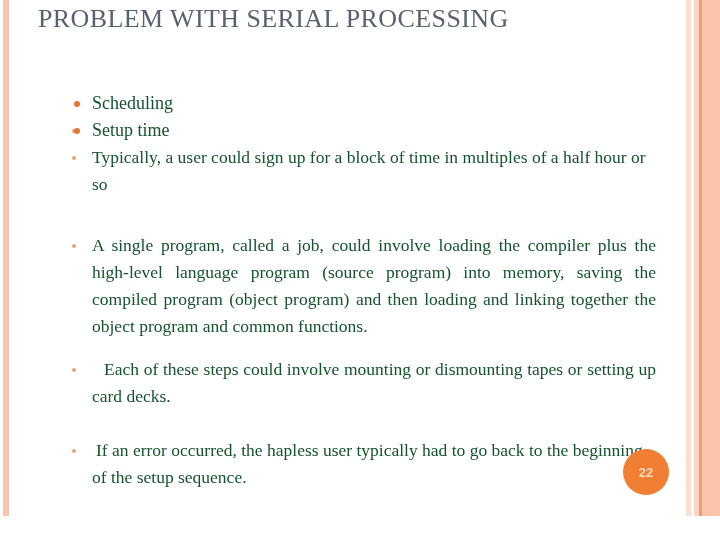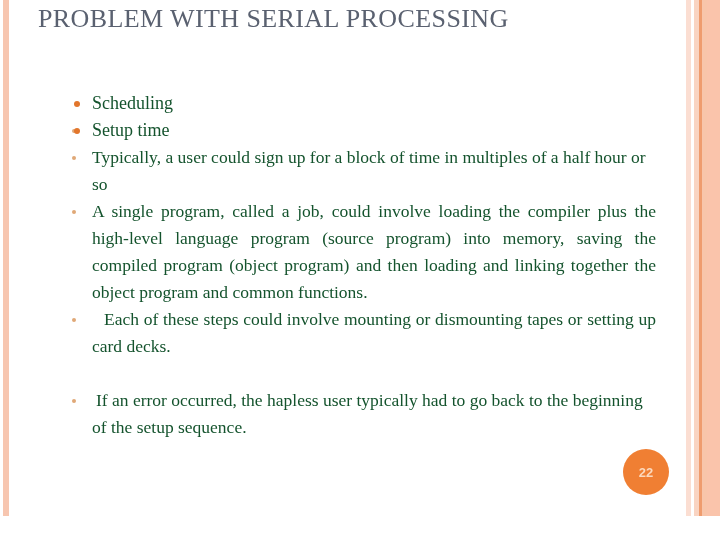--- a/index.html
+++ b/index.html
@@ -83,22 +83,22 @@
     background: #e2762c;
   }
   
   .lvl2 .dot {
     left: 8px;
     top: 12px;
     width: 4px;
     height: 4px;
     background: #e0a877;
   }
-  .just { text-align: justify; }
-  .just-ind { text-align: justify; text-indent: 12px; }
+  .just { text-align: justify; margin-top: 34px; }
+  .just-ind { text-align: justify; text-indent: 12px; margin-top: 16px; }
   .lead-space { text-indent: 4px; margin-top: 27px; }
 
   
   .page-badge {
     position: absolute;
     left: 623px;
     top: 449px;
     width: 46px;
     height: 46px;
     border-radius: 50%;

